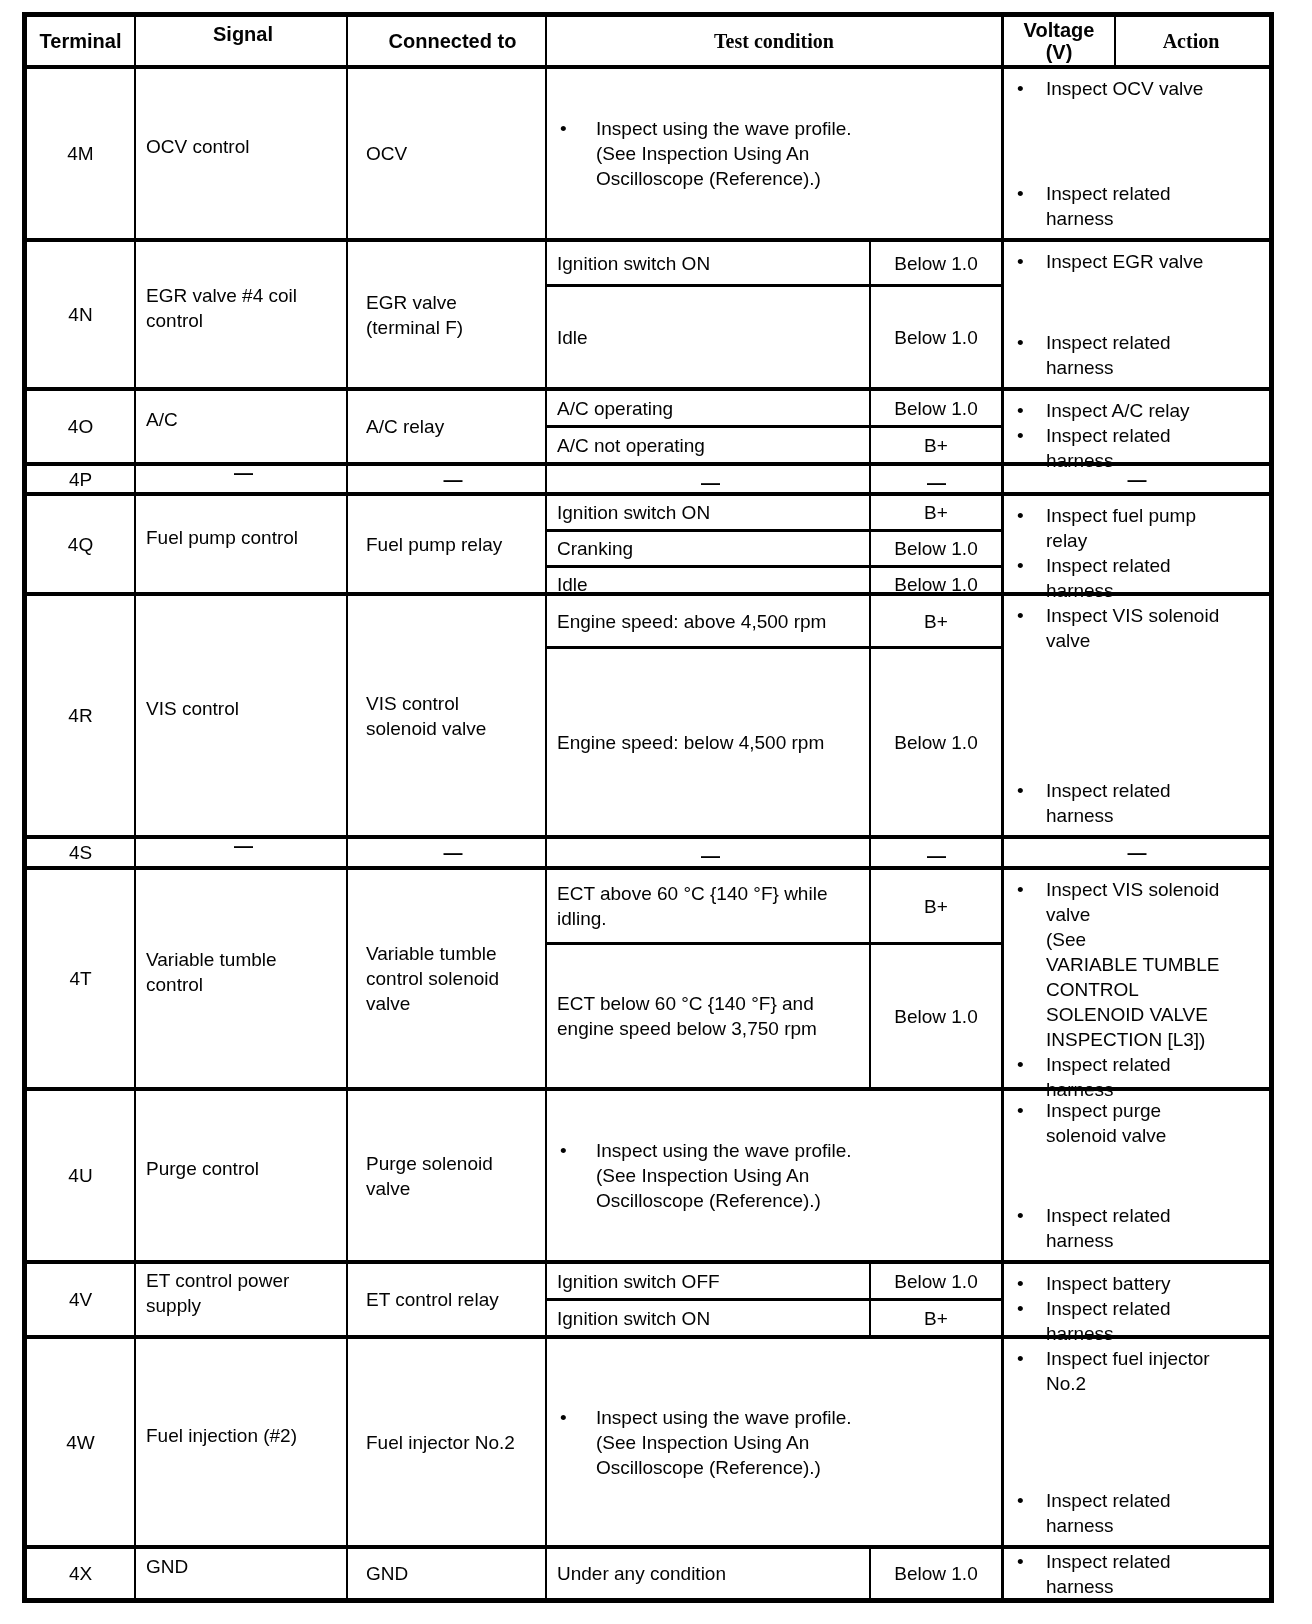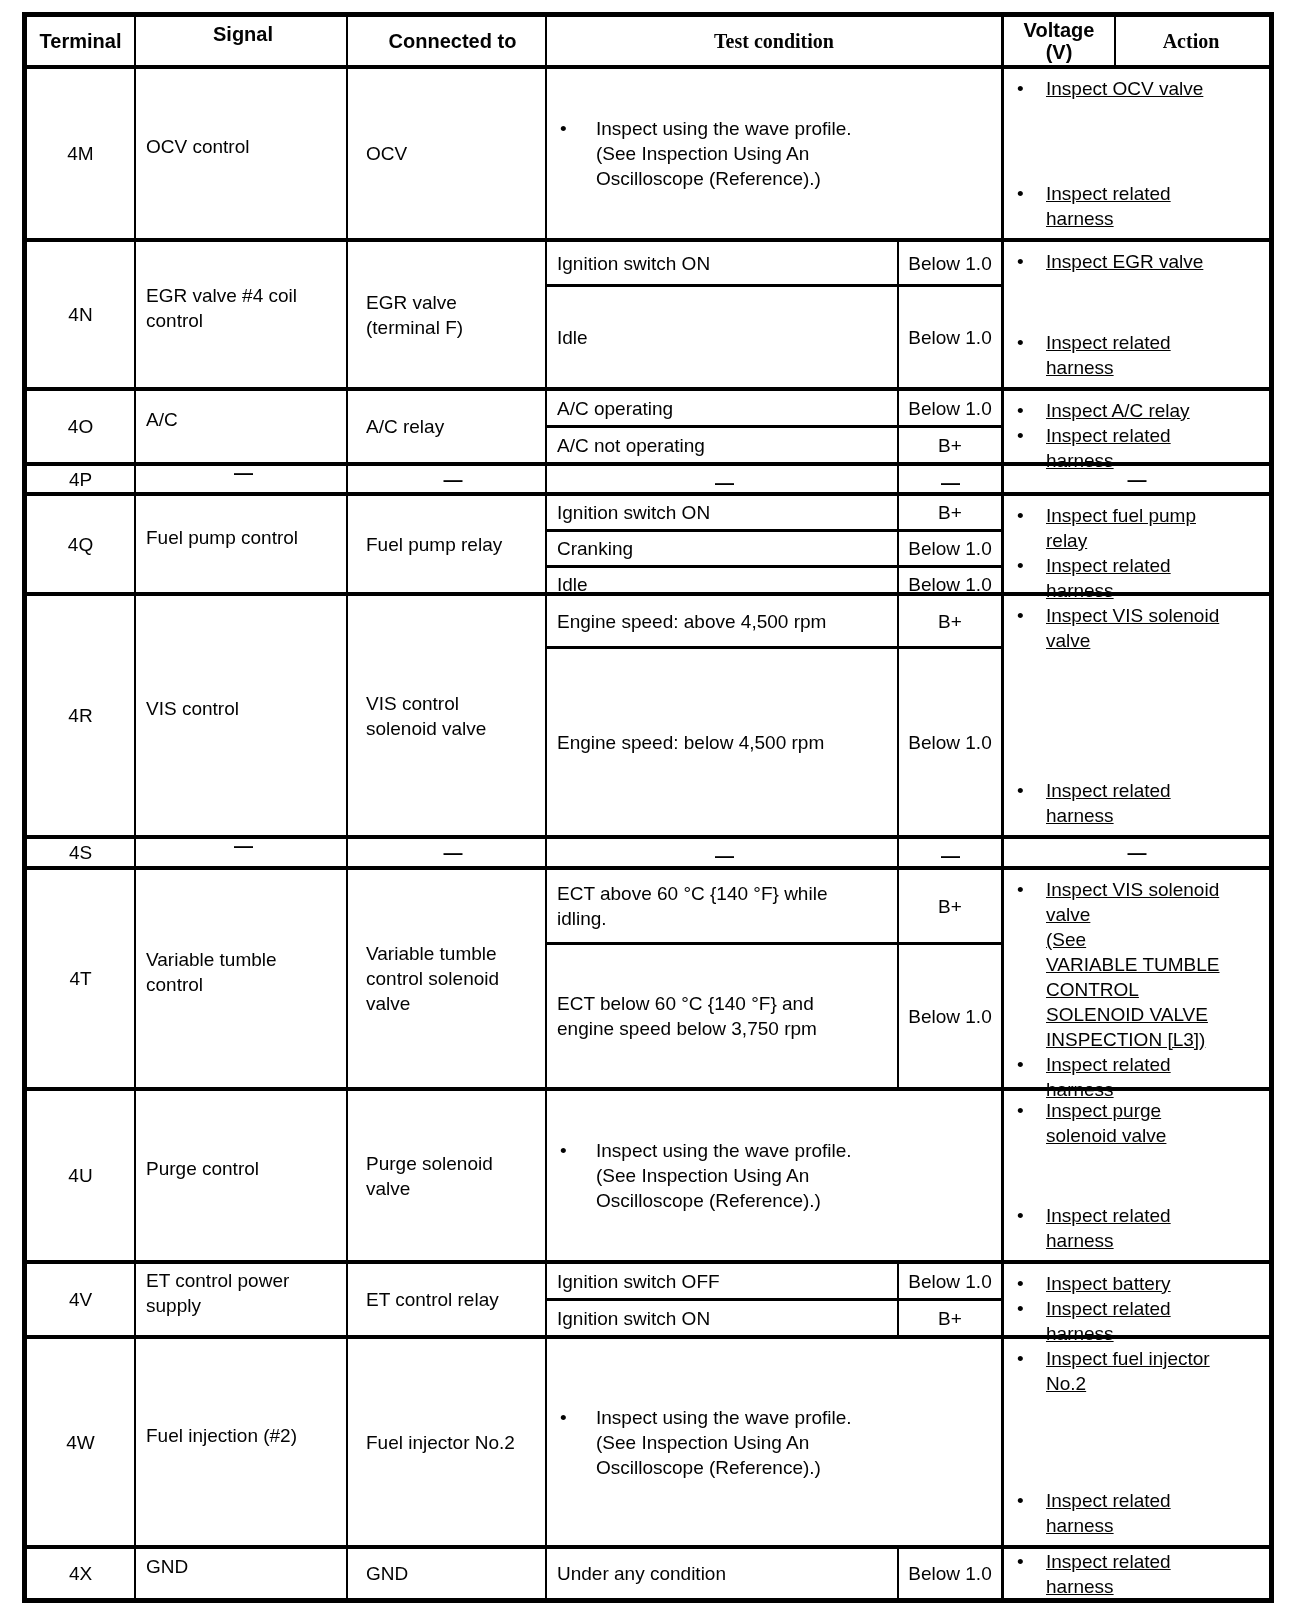--- a/index.html
+++ b/index.html
@@ -23,31 +23,31 @@
   .c-term { width: 109px; display: flex; align-items: center; justify-content: center; font-size: 20px; }
   .c-sig  { width: 212px; display: flex; align-items: center; padding: 6px 6px 20px 10px; }
   .c-con  { width: 199px; display: flex; align-items: center; padding: 6px 6px 6px 18px; }
   .c-tv   { width: 457px; display: flex; flex-direction: column; border-right: 3px solid #000; }
   .c-act  { flex: 1 1 auto; border-right: none; display: flex; flex-direction: column; padding: 7px 16px 7px 13px; }
   .c-act.spread { justify-content: space-between; }
   .c-act.vcenter { justify-content: center; }
   .sub { display: flex; border-top: 3px solid #000; align-items: stretch; }
   .sub:first-child { border-top: none; }
   .sub .cond { flex: 1 1 auto; display: flex; align-items: center; padding: 4px 6px 4px 10px; }
-  .sub .volt { width: 104px; flex: none; border-left: 2px solid #000; display: flex; align-items: center; justify-content: center; text-align: center; }
+  .sub .volt { width: 132px; flex: none; border-left: 2px solid #000; display: flex; align-items: center; justify-content: center; text-align: center; }
   .grow { flex: 1 1 auto; }
   .pre { white-space: pre-line; }
   body, .cell, .sub { font-size: 19px; line-height: 25px; }
   .hrow .cell { display: flex; align-items: center; justify-content: center; font-weight: bold; font-size: 20px; text-align: center; line-height: 22px; }
   .hrow .c-tv, .hrow .c-act { flex-direction: row; font-family: Liberation Serif, serif; }
   .wave { display: flex; margin: auto 0; padding-left: 13px; padding-right: 4px; }
   .wave .dot { width: 36px; flex: none; }
   .bullet { display: flex; }
   .bullet .dot { width: 29px; flex: none; }
-  .bullet .btext { flex: 1 1 auto; text-decoration: underline; }
+  .bullet .btext { flex: 1 1 auto; }
   .dashc { display: flex; align-items: center; justify-content: center; text-align: center; }
   .dash { font-weight: bold; letter-spacing: -1px; }
 </style>
 </head>
 <body>
 
 <div class="doc-table">
 
   <div class="row hrow" style="height:48px">
     <div class="cell c-term">Terminal</div>

